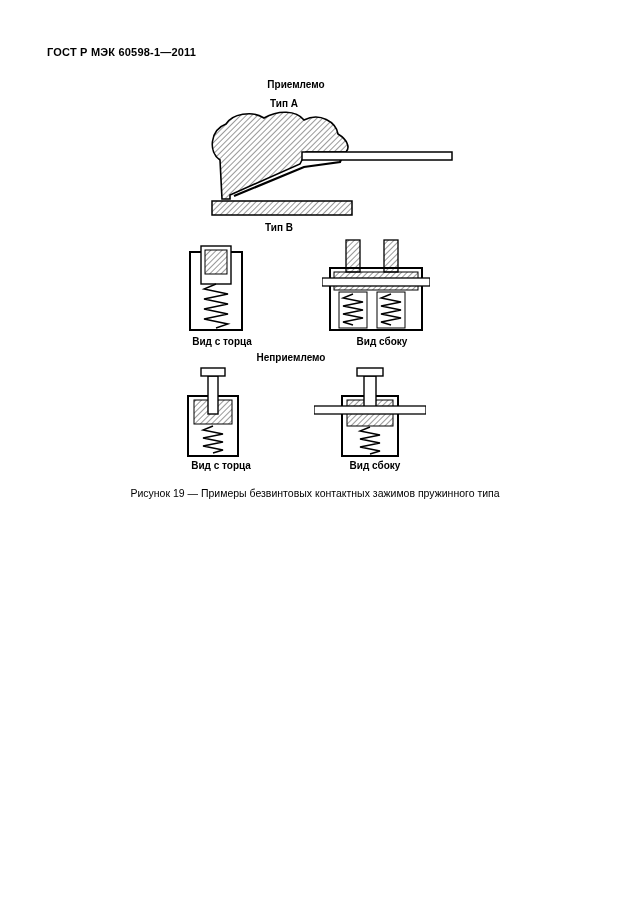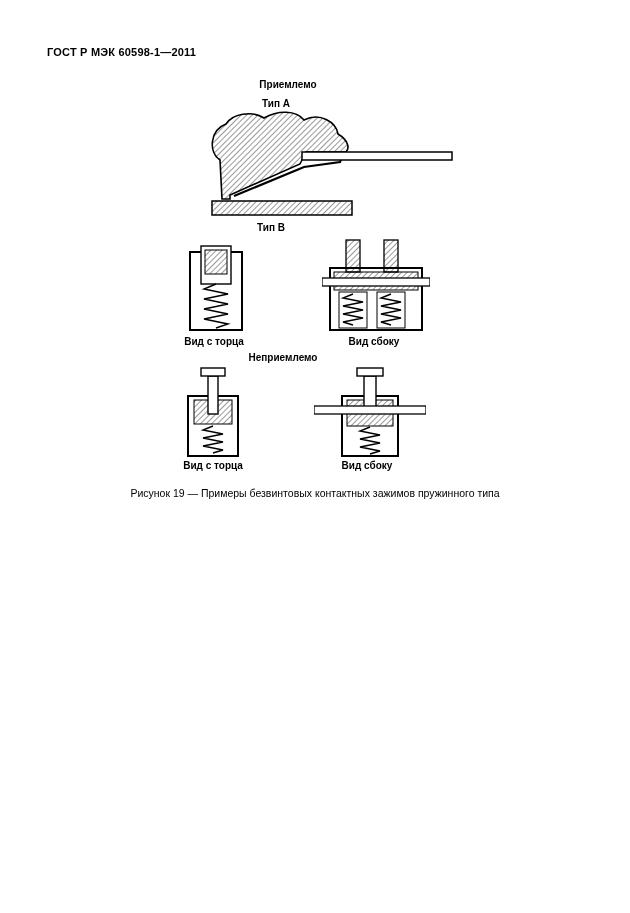--- a/index.html
+++ b/index.html
@@ -24,20 +24,21 @@
     font-weight: bold;
     letter-spacing: 0.2px;
     white-space: nowrap;
   }
   .fig-label {
     position: absolute;
     font-size: 10px;
     font-weight: bold;
     text-align: center;
     white-space: nowrap;
+    margin-left: 8px;
   }
   .lbl-acceptable   { left: 188px; top: 79px;  width: 200px; }
   .lbl-type-a       { left: 176px; top: 98px;  width: 200px; }
   .lbl-type-b       { left: 171px; top: 222px; width: 200px; }
   .lbl-end-1        { left: 114px; top: 336px; width: 200px; }
   .lbl-side-1       { left: 274px; top: 336px; width: 200px; }
   .lbl-unacceptable { left: 183px; top: 352px; width: 200px; }
   .lbl-end-2        { left: 113px; top: 460px; width: 200px; }
   .lbl-side-2       { left: 267px; top: 460px; width: 200px; }
   .drawing { position: absolute; }

